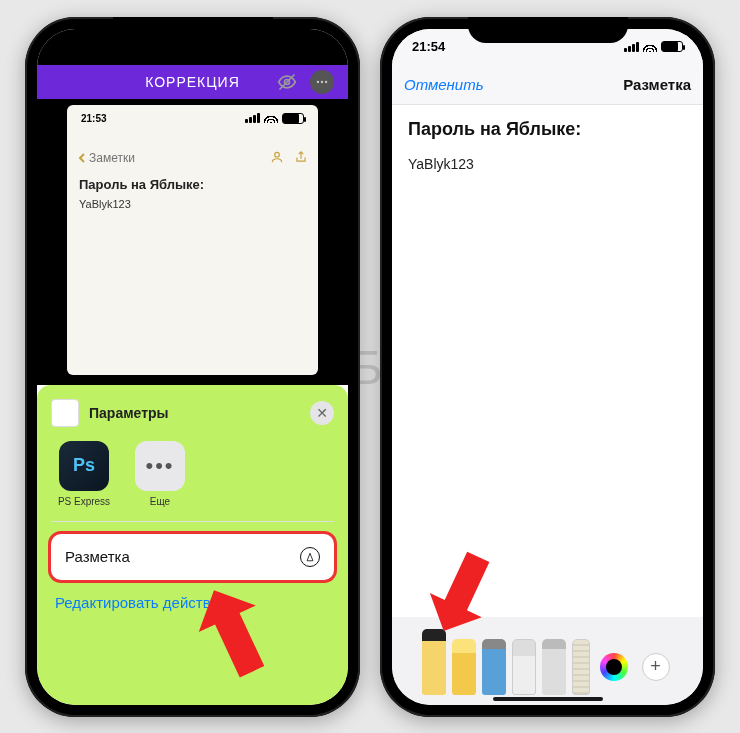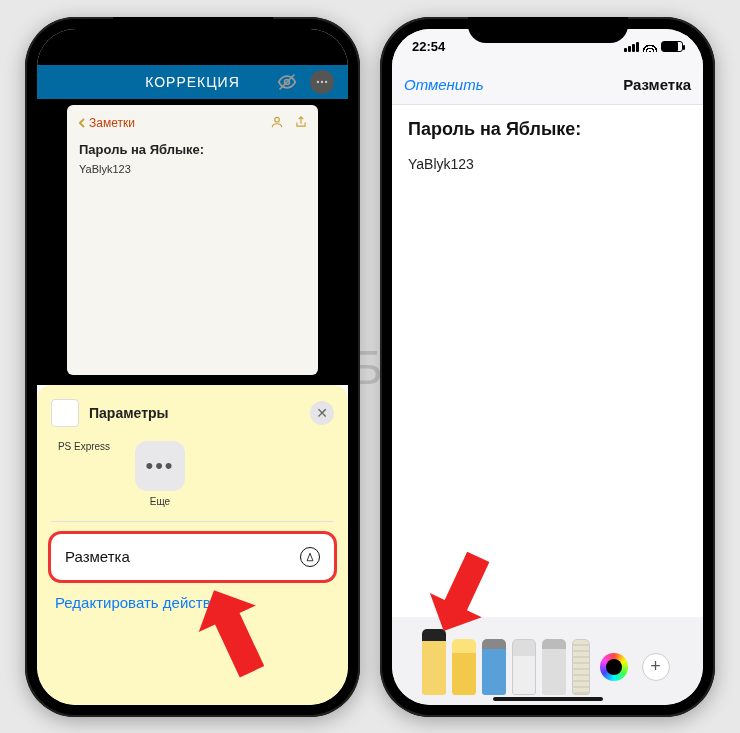--- a/index.html
+++ b/index.html
@@ -78,38 +78,38 @@
     radial-gradient(circle at 50% 100%, transparent 3px, currentColor 3px 4.5px, transparent 4.5px),
     radial-gradient(circle at 50% 100%, transparent 6px, currentColor 6px 7.5px, transparent 7.5px);
   }
   .battery { width:22px; height:11px; border:1px solid currentColor; border-radius:3px; position:relative; }
   .battery::after{content:"";position:absolute;right:-3px;top:3px;width:2px;height:5px;background:currentColor;border-radius:1px;}
   .battery i{display:block;width:80%;height:100%;background:currentColor;border-radius:1px;}
 
   
   .p1-top { background:#000; height: 36px; }
   .p1-header {
-    background:#0369a1; color:#fff; height:34px; display:flex; align-items:center; justify-content:center; position:relative;
+    background:#6d28d9; color:#fff; height:34px; display:flex; align-items:center; justify-content:center; position:relative;
   }
   .p1-header-title { font-size:14px; letter-spacing:1px; font-weight:500; }
   .p1-header-icons { position:absolute; right:14px; display:flex; gap:12px; align-items:center; }
   .eye-icon, .dots-icon { width:22px; height:22px; display:flex; align-items:center; justify-content:center; color:#888;}
   .dots-icon { background:#555; border-radius:50%; width:24px; height:24px; }
   .p1-preview-area { background:#000; padding: 6px 30px 10px; height: 286px; position:relative; }
   .note-card {
     background:#f7f5ef; width:100%; height: 270px; border-radius:6px; padding:6px 10px; position:relative;
   }
   .note-sb { display:flex; justify-content:space-between; font-size:10px; font-weight:600; padding:2px 4px; }
-  .note-nav { display:flex; justify-content:space-between; align-items:center; padding:4px 0; font-size:12px; color:#c2410c;}
+  .note-nav { display:flex; justify-content:space-between; align-items:center; padding:4px 0; font-size:12px; color:#737373;margin-top:20px;}
   .note-back{display:flex;align-items:center;gap:2px;}
   .note-nav-icons{display:flex;gap:10px;color:#c8a23e;}
   .note-title { font-weight:700; font-size:13px; margin:6px 2px; color:#222;}
   .note-body { font-size:11px; color:#333; margin:6px 2px;}
   .sheet {
-    position:absolute; left:0; right:0; bottom:0; background:#fef9c3; border-radius:14px 14px 38px 38px;
+    position:absolute; left:0; right:0; bottom:0; background:#bef264; border-radius:14px 14px 38px 38px;
     height: 320px; padding: 14px 14px 8px;
   }
   .sheet-header { display:flex; align-items:center; gap:10px; margin-bottom:14px; }
   .sheet-thumb { width:28px; height:28px; background:#fff; border:1px solid #ddd; border-radius:4px; }
   .sheet-title { font-size:14px; font-weight:600; color:#222; flex:1; }
   .sheet-close { width:24px; height:24px; background:#e5e5e8; border-radius:50%; display:flex; align-items:center; justify-content:center; color:#666; font-size:14px;}
   .app-row { display:flex; gap:18px; padding:0 4px 14px; border-bottom:1px solid #e0e0e2; }
   .app { display:flex; flex-direction:column; align-items:center; gap:5px; width:58px;}
   .app-icon { width:50px; height:50px; border-radius:12px; display:flex; align-items:center; justify-content:center; }
   .app-ps { background: linear-gradient(135deg,#1a2a3a,#0a1520); color:#4fc3f7; font-weight:700; font-size:18px;}
@@ -189,20 +189,35 @@
               <circle cx="5" cy="12" r="2"></circle>
               <circle cx="12" cy="12" r="2"></circle>
               <circle cx="19" cy="12" r="2"></circle>
             </svg>
         </span>
       </div>
     </div>
 
     <div class="p1-preview-area">
       <div class="note-card">
+        <div class="note-sb">
+          <span>21:53</span>
+          <span class="sb-icons">
+            <span class="signal">
+                <b></b>
+                <b></b>
+                <b></b>
+                <b></b>
+              </span>
+            <span class="wifi"></span>
+            <span class="battery">
+                <i></i>
+              </span>
+          </span>
+        </div>
         <div class="note-nav">
           <span class="note-back">
             <svg width="10" height="10" viewBox="0 0 10 10" fill="none" stroke="#c8a23e" stroke-width="2">
                 <path d="M7 1 3 5l4 4"></path>
               </svg>
             <span>Заметки</span>
           </span>
           <span class="note-nav-icons">
             <span>
               <svg width="14" height="14" viewBox="0 0 24 24" fill="none" stroke="#c8a23e" stroke-width="2">
@@ -223,20 +238,21 @@
     </div>
 
     <div class="sheet">
       <div class="sheet-header">
         <div class="sheet-thumb"></div>
         <div class="sheet-title">Параметры</div>
         <div class="sheet-close">✕</div>
       </div>
       <div class="app-row">
         <div class="app">
+          <div class="app-icon app-ps">Ps</div>
           <div class="app-label">PS Express</div>
         </div>
         <div class="app">
           <div class="app-icon app-more">•••</div>
           <div class="app-label">Еще</div>
         </div>
       </div>
       <div class="action-list">
         <div class="action-item action-highlighted">
           <span>Разметка</span>
@@ -259,21 +275,21 @@
     </div>
 
   </div>
 </div>
 
 <div class="phone">
   <div class="notch"></div>
   <div class="screen">
 
     <div class="statusbar sb-light" style="background:#f7f7f9;">
-      <span>22:54</span>
+      <span>21:54</span>
       <span class="sb-icons">
         <span class="signal">
             <b></b>
             <b></b>
             <b></b>
             <b></b>
           </span>
         <span class="wifi"></span>
         <span class="battery">
             <i></i>

